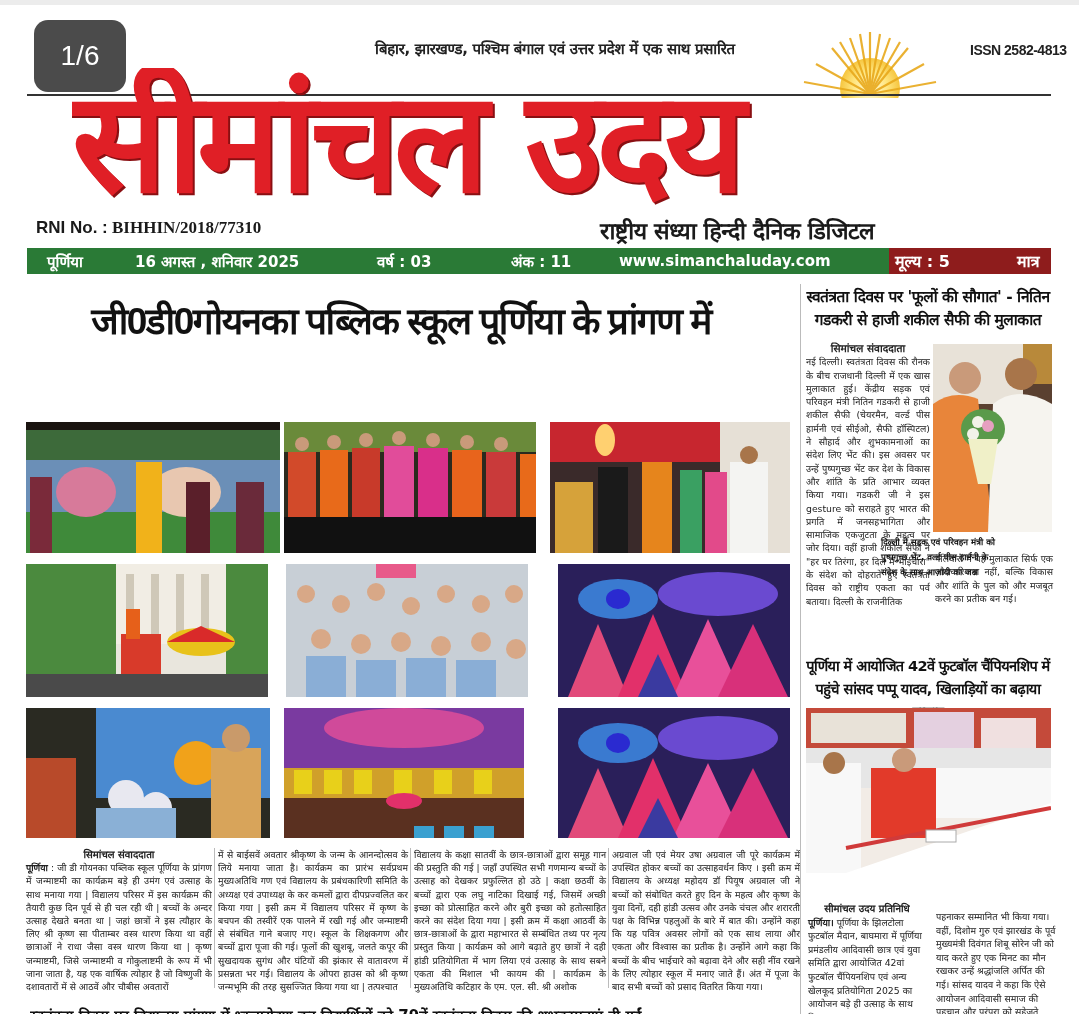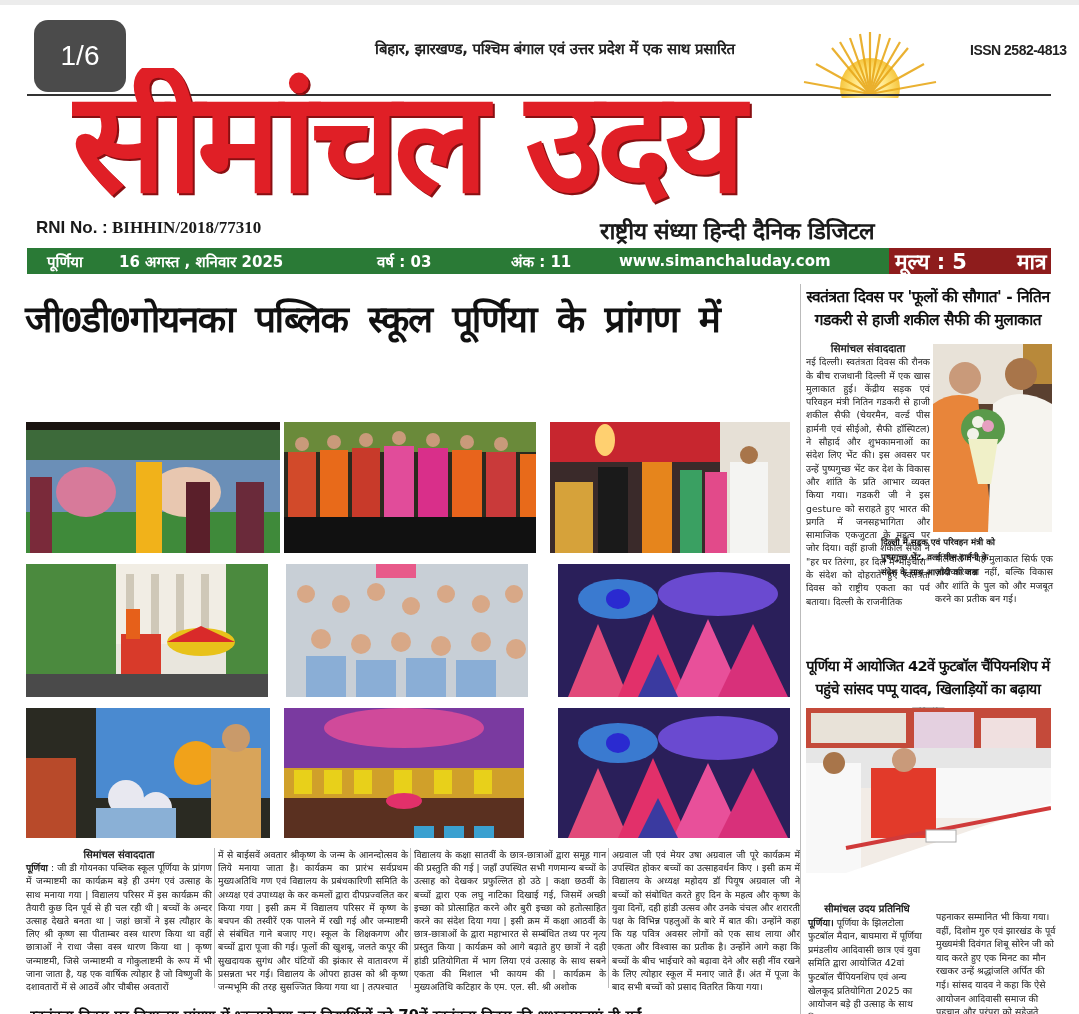--- a/index.html
+++ b/index.html
@@ -57,27 +57,27 @@
   .info-bar {
     position: absolute; left: 27px; top: 248px; width: 1024px; height: 26px; display: flex;
   }
   .info-green {
     width: 862px; height: 26px; background: #2a7a36; color: #fff; display: flex; align-items: center;
     font-size: 15px; font-weight: bold; position: relative;
   }
   .info-green span { position: absolute; white-space: nowrap; }
   .info-red {
     width: 162px; height: 26px; background: #8e1c1c; color: #fff; display: flex; align-items: center;
-    font-size: 21px; font-weight: bold; position: relative; padding-left: 24px;
+    font-size: 16px; font-weight: bold; position: relative; padding-left: 24px;
   }
   .info-red span { position: absolute; white-space: nowrap; }
 
   .lead-headline {
-    position: absolute; left: 25px; top: 298px; width: 770px; text-align: left;
-    font-family: Liberation Mono, monospace; font-weight: bold; font-size: 37px; line-height: 48px;
+    position: absolute; left: 16px; top: 298px; width: 770px; text-align: center;
+    font-family: Liberation Sans, sans-serif; font-weight: bold; font-size: 37px; line-height: 48px;
     color: #111; letter-spacing: -1.5px;
   }
 
   .photo-grid { position: absolute; left: 24px; top: 418px; width: 766px; height: 420px; }
   .photo { position: absolute; overflow: hidden; }
   .photo .scene { width: 100%; height: 100%; }
 
   .col-divider { position: absolute; width: 1px; background: #bbb; }
 
   .article-col {
@@ -152,21 +152,21 @@
   <div class="rni">
     <span class="rni-label">RNI No. :</span>
     <span>BIHHIN/2018/77310</span>
   </div>
   <div class="subtitle">राष्ट्रीय संध्या हिन्दी दैनिक डिजिटल</div>
 </div>
 
 <div class="info-bar">
   <div class="info-green">
     <span style="left:20px;">पूर्णिया</span>
-    <span style="left:92px;">16 अगस्त , शनिवार 2025</span>
+    <span style="left:108px;">16 अगस्त , शनिवार 2025</span>
     <span style="left:350px;">वर्ष : 03</span>
     <span style="left:484px;">अंक : 11</span>
     <span style="left:592px;">www.simanchaluday.com</span>
   </div>
   <div class="info-red">
     <span style="left:6px;">मूल्य : 5</span>
     <span style="left:128px;">मात्र</span>
   </div>
 </div>
 

